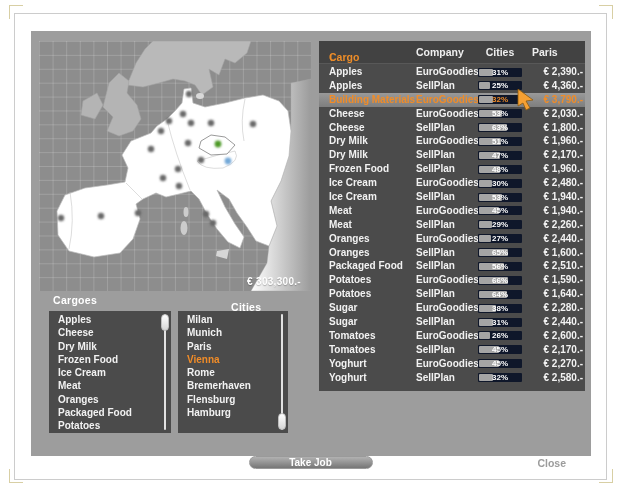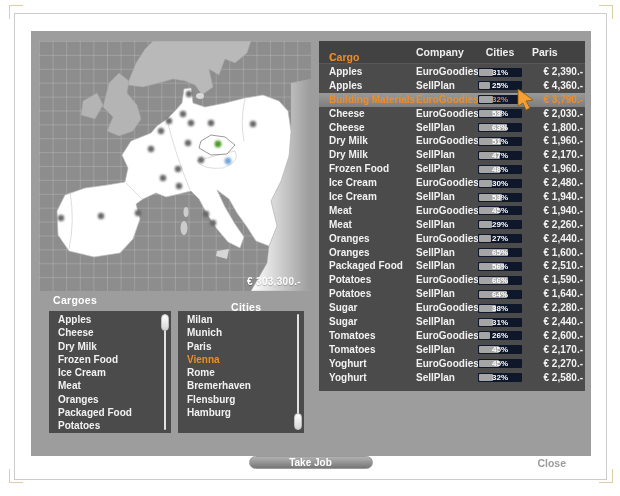--- a/index.html
+++ b/index.html
@@ -47,21 +47,21 @@
   .row .c-price{position:absolute;right:2px;white-space:nowrap;}
   .row.selected{background:linear-gradient(#999999,#7e7e7e);}
   .row.selected .c-cargo,.row.selected .c-company,.row.selected .c-price,.row.selected .pct{color:#f08c28;}
 
   
   .list-label{position:absolute;color:#ffffff;font-weight:bold;font-size:10.5px;letter-spacing:.3px;}
   #cargoes-label{left:22px;top:263px;}
   #cities-label{left:200px;top:270px;}
   .listbox{position:absolute;top:280px;height:122px;background:#4b4b4b;overflow:hidden;}
   #cargoes-box{left:18px;width:122px;}
-  #cities-box{left:147px;width:126px;}
+  #cities-box{left:147px;width:110px;}
   .list-items{padding-top:2px;}
   .list-item{padding-left:9px;height:13.3px;line-height:13.3px;color:#f2f2f2;font-weight:bold;font-size:10px;white-space:nowrap;}
   .list-item.selected{color:#f08c28;}
   .scrollbar{position:absolute;right:2px;top:3px;bottom:3px;width:8px;}
   .scroll-track{position:absolute;left:3px;top:0;bottom:0;width:2px;background:#e2e2e2;border-radius:1px;}
   .scroll-thumb{position:absolute;left:0;width:8px;height:17px;background:linear-gradient(#ffffff,#d6d6d6);border-radius:4px;border:1px solid #bdbdbd;box-sizing:border-box;}
   .thumb-top{top:0;}
   .thumb-bottom{bottom:0;}
 
   

